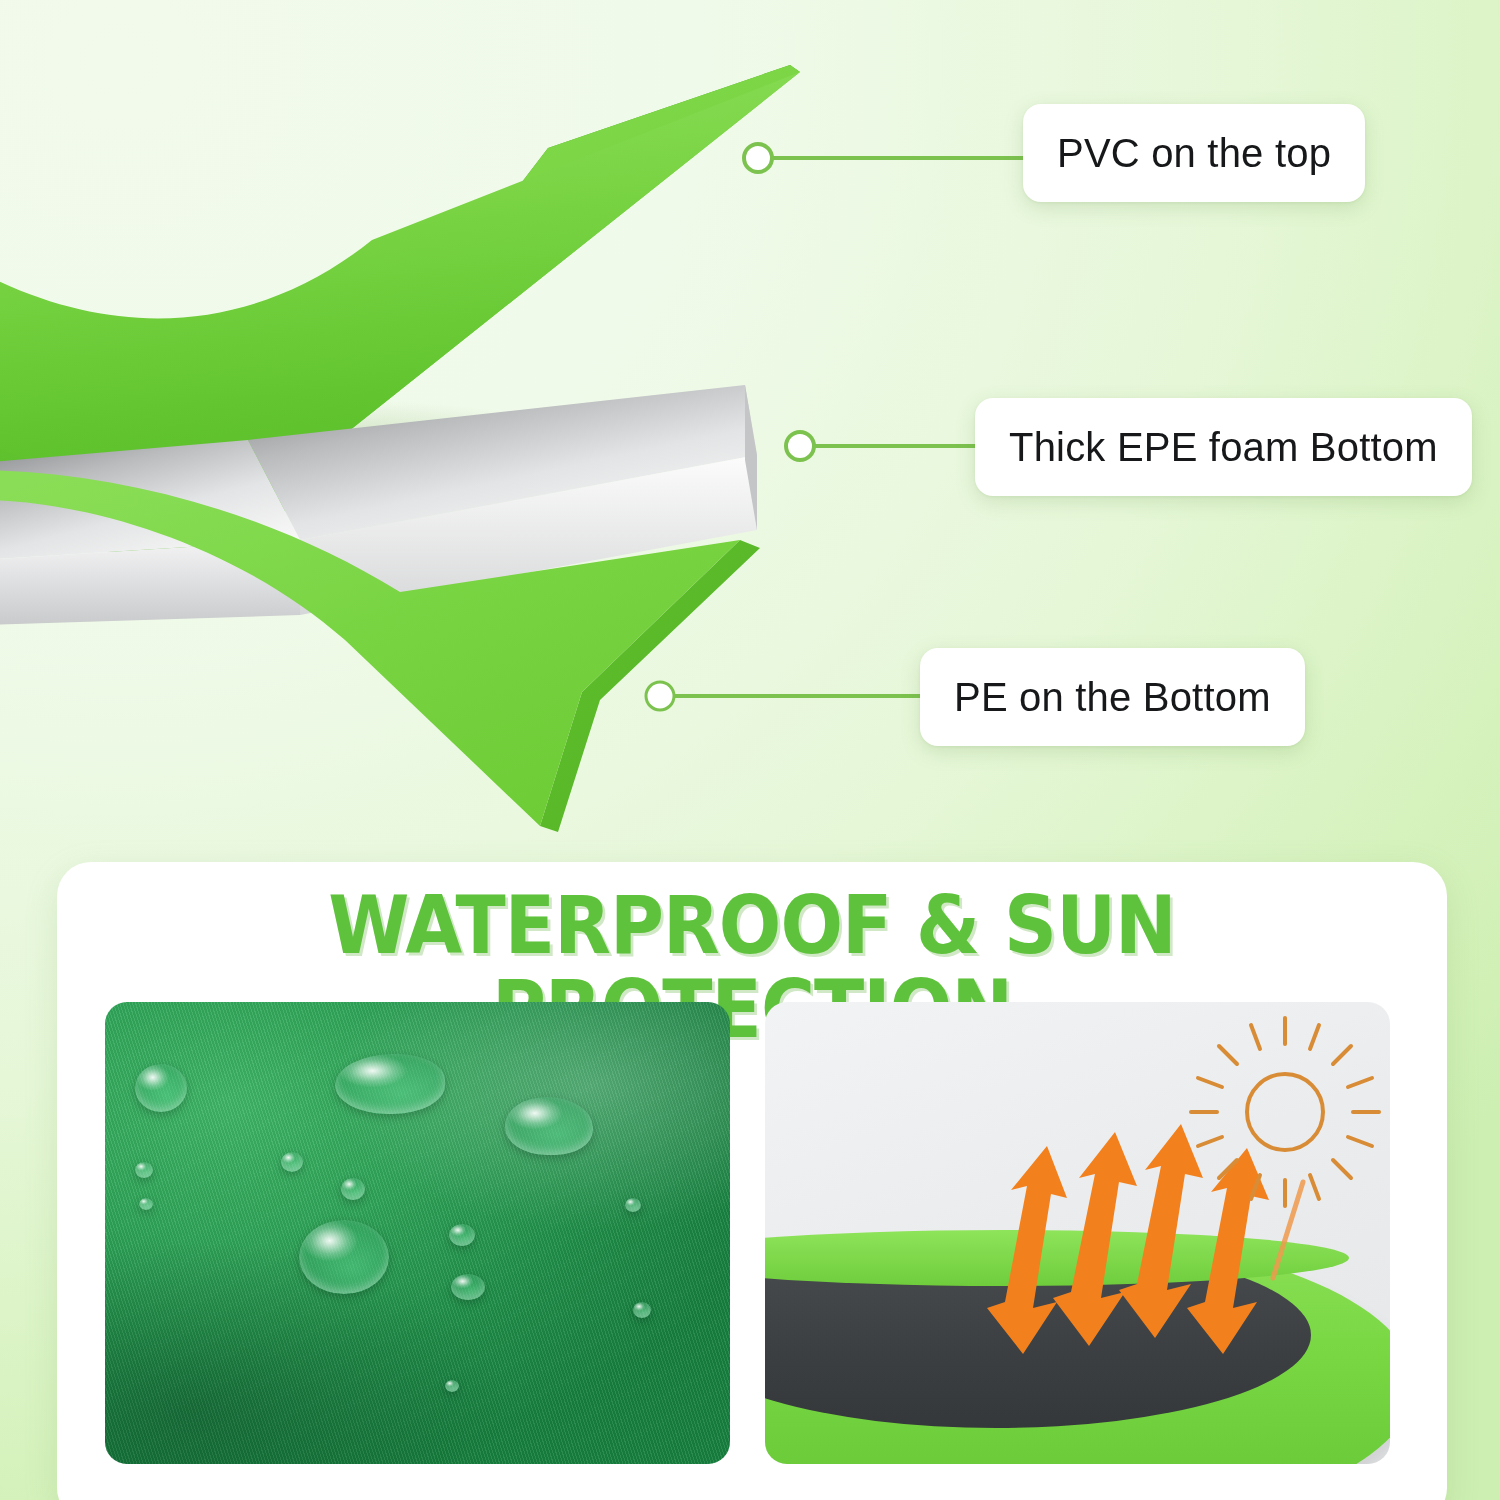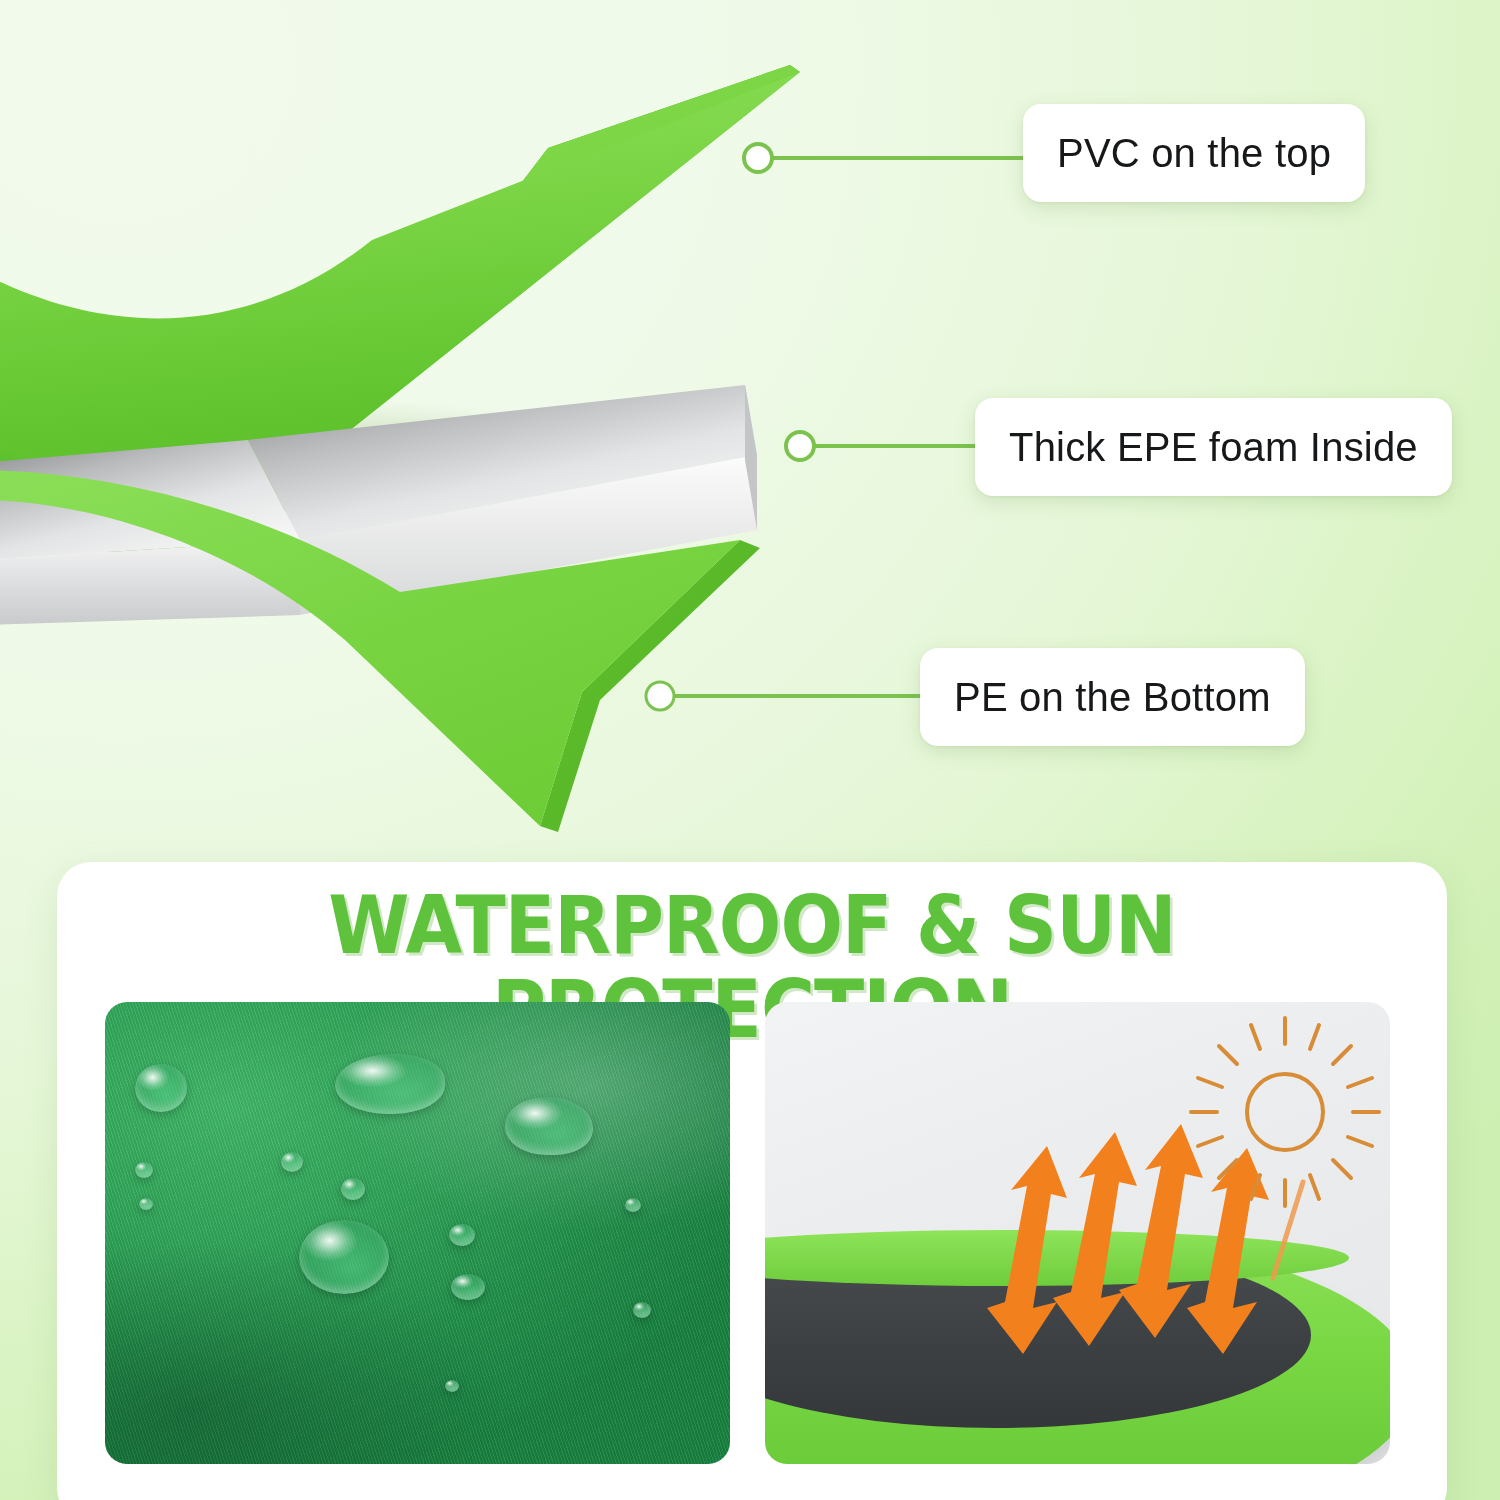--- a/index.html
+++ b/index.html
@@ -274,21 +274,21 @@
 
         <line x1="672" y1="696" x2="932" y2="696" stroke="#7cc24f" stroke-width="4" data-name="connector-line-pe"></line>
         <circle cx="660" cy="696" r="14" fill="#ffffff" stroke="#7cc24f" stroke-width="3" data-name="connector-marker-pe"></circle>
       </g>
     </svg>
 
     <div class="callout" id="callout-0" data-name="callout-pvc-on-the-top">
       <span data-name="callout-label">PVC on the top</span>
     </div>
     <div class="callout" id="callout-1" data-name="callout-thick-epe-foam-inside">
-      <span data-name="callout-label">Thick EPE foam Inside</span>
+      <span data-name="callout-label">Thick EPE foam Bottom</span>
     </div>
     <div class="callout" id="callout-2" data-name="callout-pe-on-the-bottom">
       <span data-name="callout-label">PE on the Bottom</span>
     </div>
   </div>
 
   <div id="feature-card" data-name="feature-card">
 
     <div id="feature-title" data-name="feature-title">WATERPROOF &amp; SUN PROTECTION</div>
 

